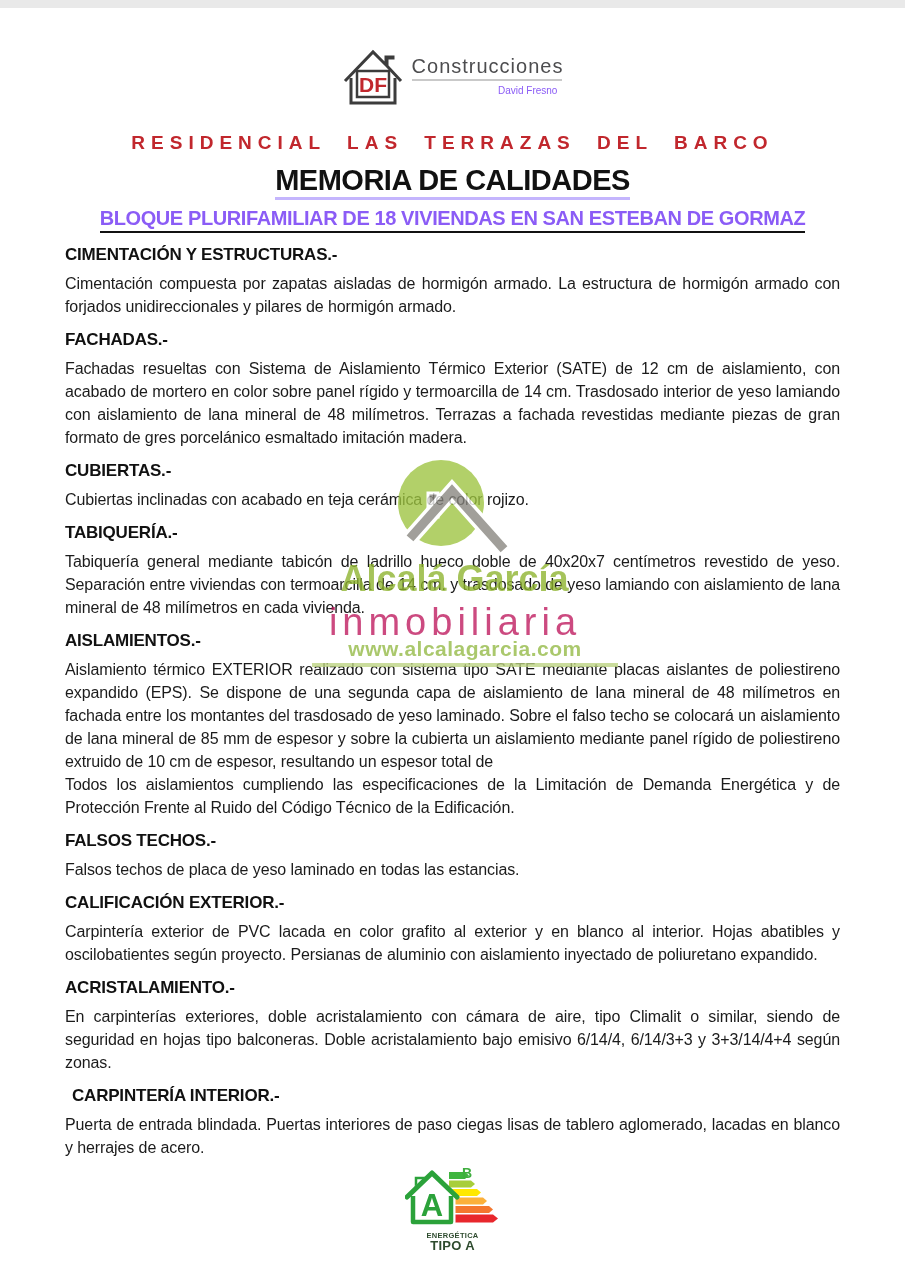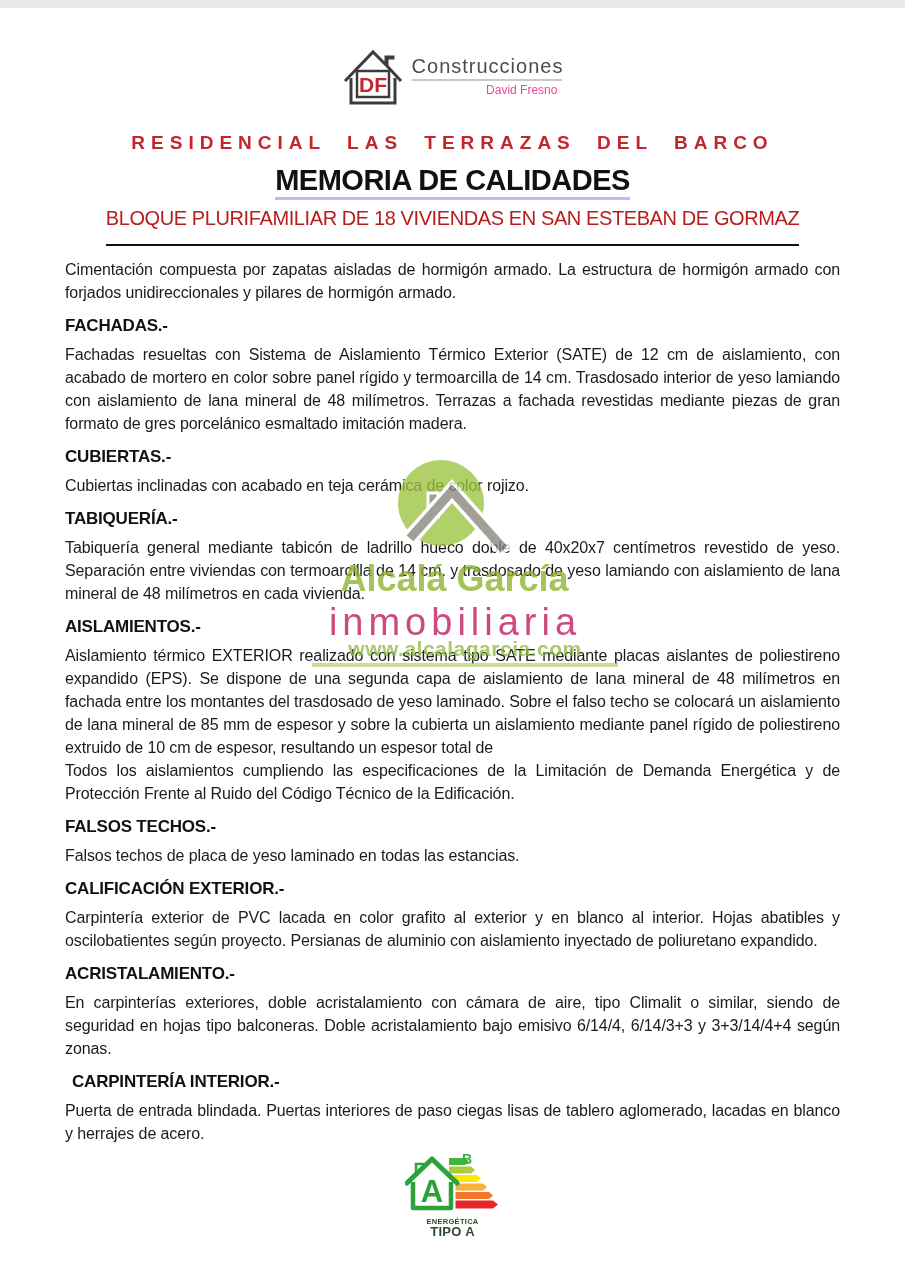--- a/index.html
+++ b/index.html
@@ -21,21 +21,21 @@
     gap:8px;padding-top:32px;height:78px;
   }
   .logo-text{padding-top:16px;}
   .logo-company{
     font-size:20px;color:#4d4d4f;letter-spacing:1px;line-height:20px;
   }
   .logo-divider{
     height:2px;background:#c9c9c9;margin:3px 0 2px 0;border:none;width:150px;
   }
   .logo-owner{
-    font-size:12px;color:#ec4899;text-align:right;padding-right:6px;line-height:15px;
+    font-size:10px;color:#8b5cf6;text-align:right;padding-right:6px;line-height:15px;
   }
 
   
   .project-title{
     margin-top:13px;
     text-align:center;
     font-size:19px;font-weight:bold;
     letter-spacing:6px;word-spacing:10px;
     color:#c1272d;
     line-height:24px;
@@ -43,23 +43,23 @@
   .doc-title-wrap{text-align:center;margin-top:9px;}
   .doc-title{
     display:inline-block;
     font-size:29px;font-weight:bold;letter-spacing:-0.5px;
     border-bottom:3px solid #c4b5fd;
     padding-bottom:1px;line-height:32px;color:#111;
   }
   .doc-subtitle-wrap{text-align:center;margin-top:6px;}
   .doc-subtitle{
     display:inline-block;
-    font-size:20px;font-weight:normal;letter-spacing:-0.4px;
+    font-size:20px;font-weight:bold;letter-spacing:-0.4px;
     border-bottom:2px solid #111;
-    padding-bottom:14px;line-height:24px;color:#b91c1c;
+    padding-bottom:1px;line-height:24px;color:#8b5cf6;
   }
 
   
   .sections{margin-top:2px;}
   .section{margin-top:12px;}
   .sec-heading{
     font-size:17px;font-weight:bold;color:#111;
     line-height:20px;letter-spacing:-0.2px;margin:0;
   }
   .sec-heading.indent{padding-left:7px;}
@@ -134,20 +134,21 @@
     <div class="doc-title-wrap">
       <span class="doc-title">MEMORIA DE CALIDADES</span>
     </div>
 
     <div class="doc-subtitle-wrap">
       <span class="doc-subtitle">BLOQUE PLURIFAMILIAR DE 18 VIVIENDAS EN SAN ESTEBAN DE GORMAZ</span>
     </div>
 
     <div class="sections">
   <div class="section">
+    <h2 class="sec-heading">CIMENTACIÓN Y ESTRUCTURAS.-</h2>
     <div class="sec-body">
             <p class="para">Cimentación compuesta por zapatas aisladas de hormigón armado. La estructura de hormigón armado con forjados unidireccionales y pilares de hormigón armado.</p>
           </div>
   </div>
 
   <div class="section">
     <h2 class="sec-heading">FACHADAS.-</h2>
     <div class="sec-body">
             <p class="para">Fachadas resueltas con Sistema de Aislamiento Térmico Exterior (SATE) de 12 cm de aislamiento, con acabado de mortero en color sobre panel rígido y termoarcilla de 14 cm. Trasdosado interior de yeso lamiando con aislamiento de lana mineral de 48 milímetros. Terrazas a fachada revestidas mediante piezas de gran formato de gres porcelánico esmaltado imitación madera.</p>
           </div>

